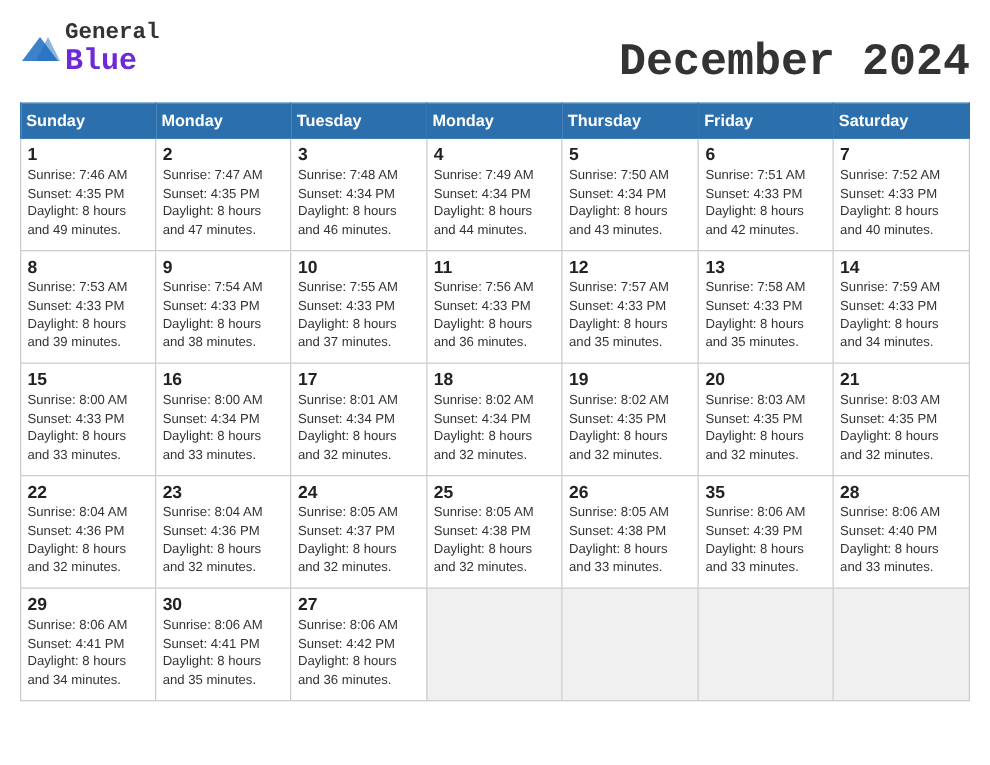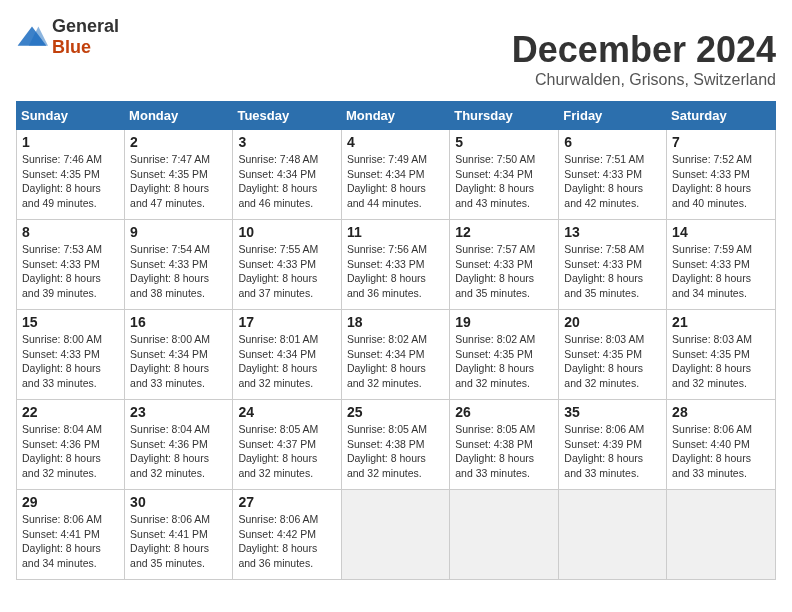--- a/index.html
+++ b/index.html
@@ -8,28 +8,29 @@
       background: #fff;
       width: 792px;
       min-height: 612px;
       padding: 16px;
     }
     .header-area {
       display: flex;
       justify-content: space-between;
       align-items: flex-start;
       margin-bottom: 12px;
+      font-family: Liberation Mono, monospace;
     }
     .logo {
       display: flex;
       align-items: center;
       gap: 4px;
     }
     .logo-text-general { font-size: 18px; font-weight: bold; color: #333; }
-    .logo-text-blue { font-size: 18px; font-weight: bold; color: #c2410c; }
+    .logo-text-blue { font-size: 24px; font-weight: bold; color: #6d28d9; }
     .logo-icon {
       width: 32px;
       height: 28px;
     }
     .title-area { text-align: right; margin-top: 13px; }
     .month-title { font-size: 36px; font-weight: bold; color: #333; }
     .location-title { font-size: 16px; color: #555; }
     .calendar {
       width: 100%;
       border-collapse: collapse;
@@ -78,21 +79,20 @@
       <polygon points="20,4 38,28 2,28" fill="#1a6bbf" opacity="0.85"></polygon>
       <polygon points="28,4 40,28 16,28" fill="#1a6bbf" opacity="0.5"></polygon>
     </svg>
     <div>
       <span class="logo-text-general">General</span><br>
       <span class="logo-text-blue">Blue</span>
     </div>
   </div>
   <div class="title-area">
     <div class="month-title">December 2024</div>
-    <div class="location-title">Churwalden, Grisons, Switzerland</div>
   </div>
 </div>
 
 <table class="calendar">
   <thead>
     <tr>
       <th>Sunday</th>
       <th>Monday</th>
       <th>Tuesday</th>
       <th>Monday</th>

